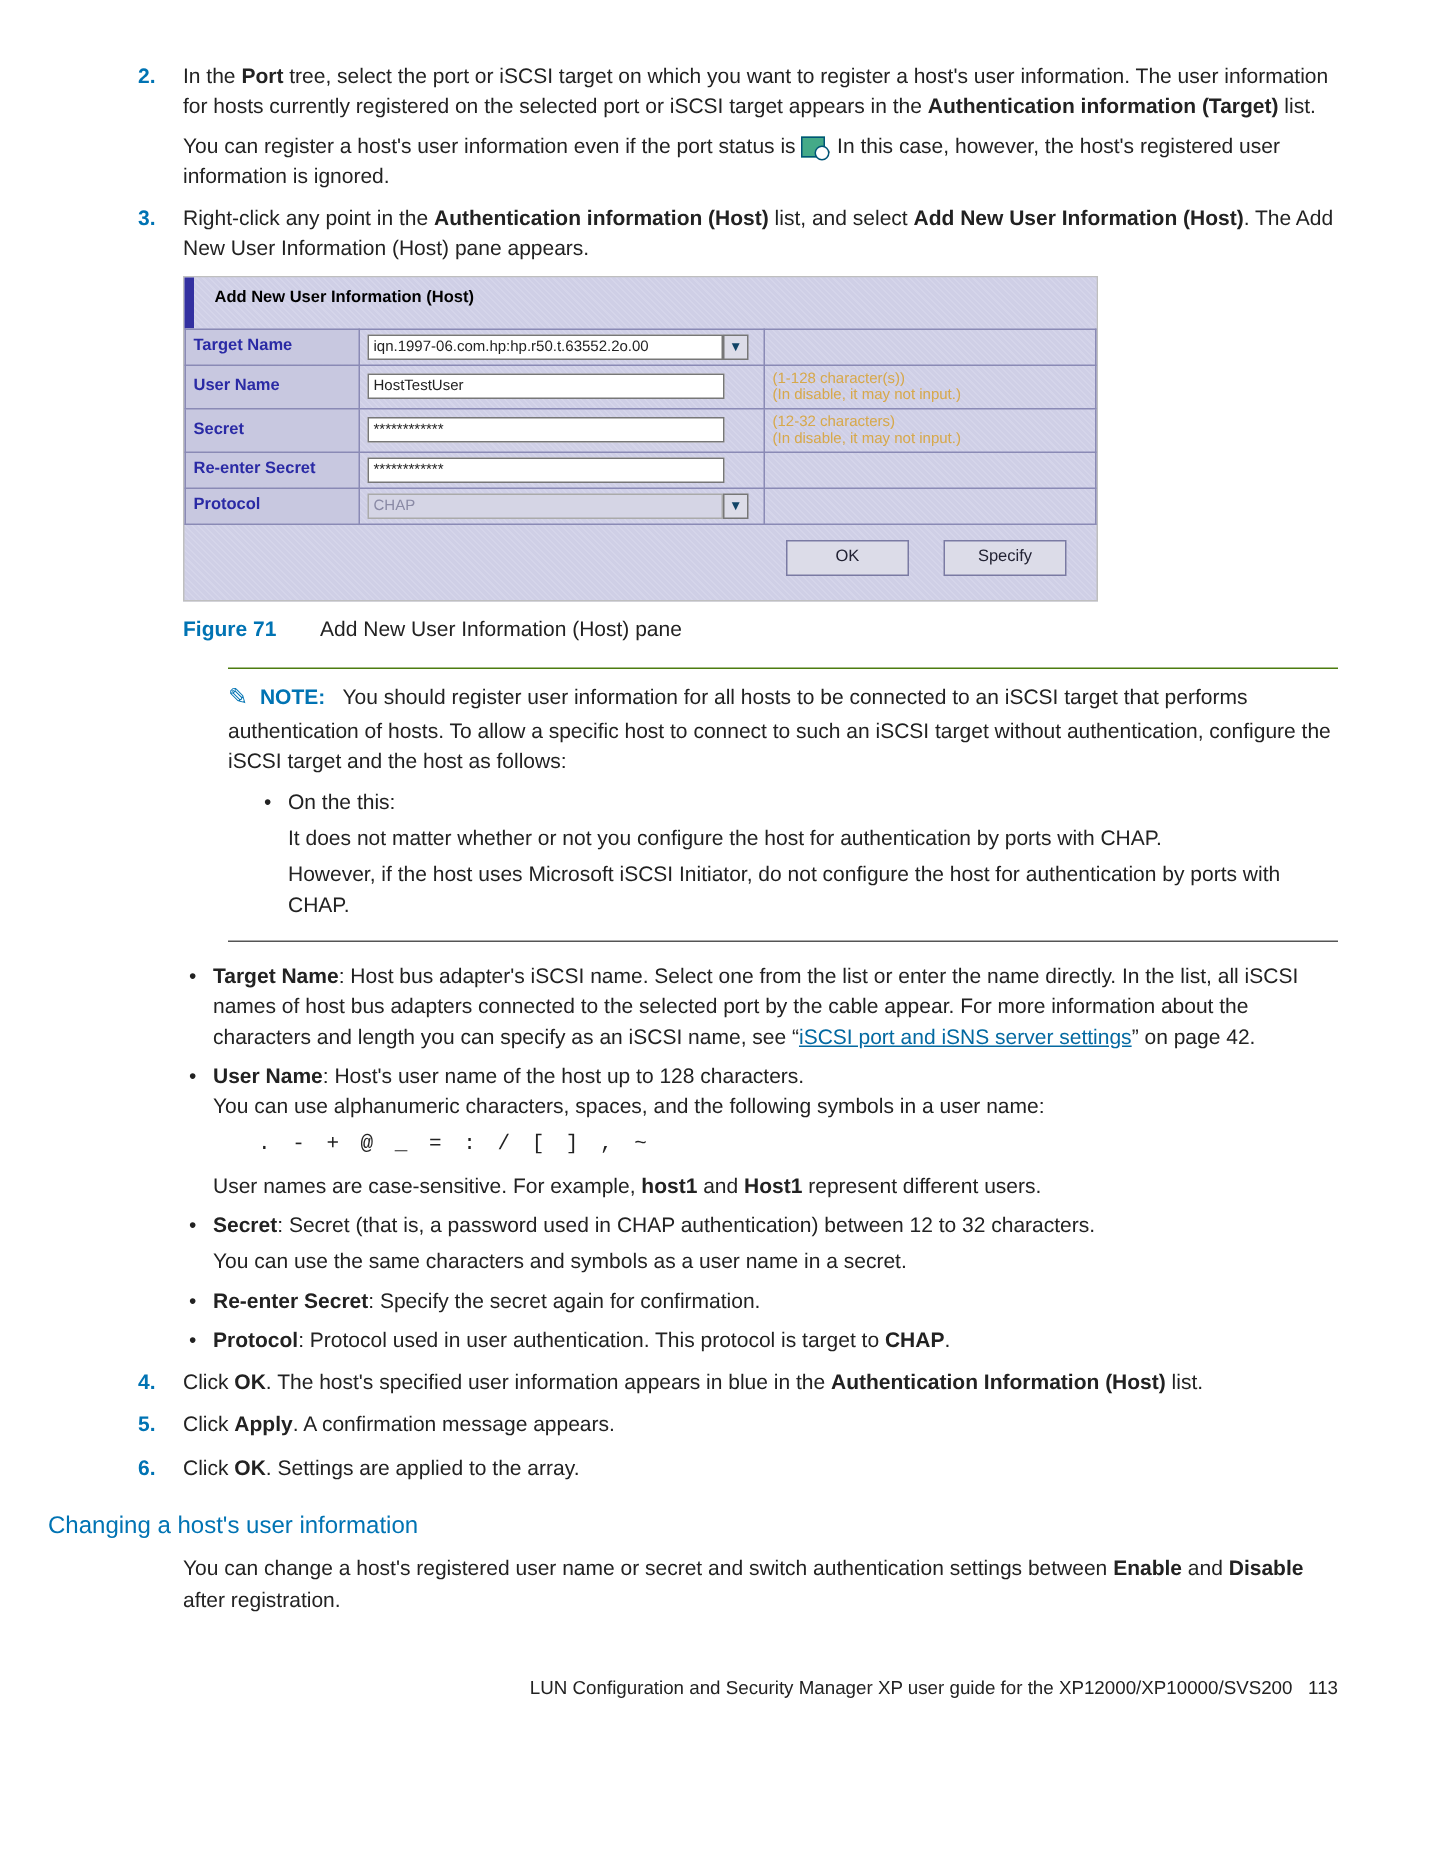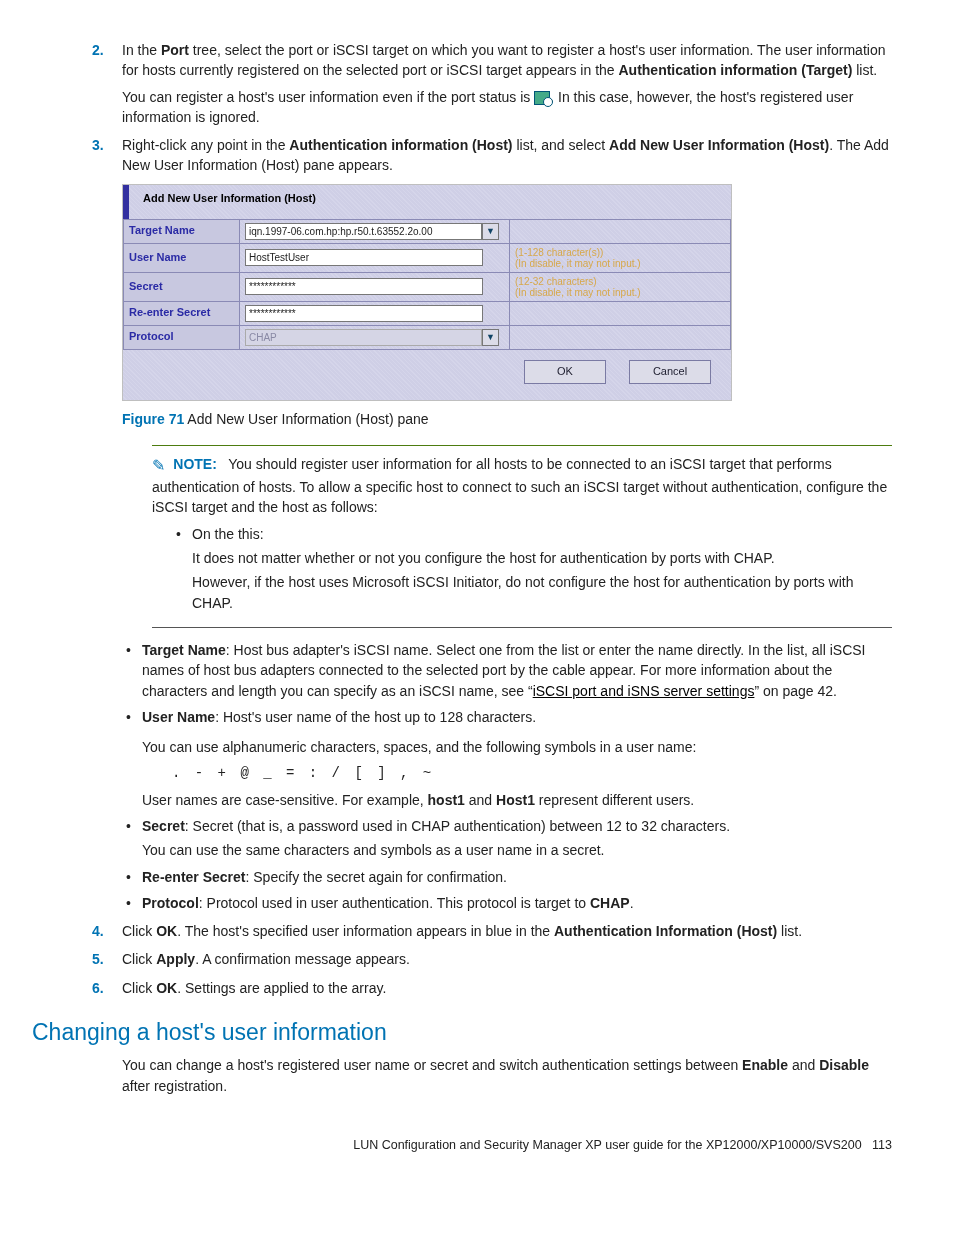--- a/index.html
+++ b/index.html
@@ -42,34 +42,34 @@
     background: #fff; border: 1px solid #777; padding: 1px 3px;
     font-size: 10px; display: inline-block; height: 13px; line-height: 13px;
   }
   .combo { width: 254px; display:flex; }
   .combo .txtbox { flex: 1; }
   .combo .dd { width: 15px; height: 15px; background:#dcdce8; border:1px solid #777; display:flex; align-items:center; justify-content:center; font-size:9px; color:#146; }
   .disabled-combo .txtbox { background:#d5d5e5; color:#8a8aa5; border-color:#aaa; }
   .btn-row { text-align: right; padding: 10px 20px 16px; }
   .btn { display:inline-block; width:80px; text-align:center; padding:3px 0; margin-left:20px; background:#dcdce8; border:1px solid #7a7aa3; color:#223; font-size:11px; }
   .caption { color:#0073b3; margin: 8px 0 10px 0; font-size: 14px; }
-  .caption .black { color:#222; }
+  .caption .black { color:#222;margin-left:26px; }
   .note-box {
     border-top: 1px solid #4d7c0f;
     border-bottom: 1px solid #555;
     margin: 16px 0 12px 30px;
     padding: 8px 0 8px 0;
   }
   .note-icon { display:inline-block; vertical-align:top; margin-right:4px; color:#0073b3; font-size:16px;}
   .note-label { color:#0073b3; font-weight:bold; }
   ul.bullets { list-style: none; padding-left: 0; margin: 6px 0; }
   ul.bullets > li { position: relative; padding-left: 20px; margin-bottom: 6px; }
   ul.bullets > li::before { content: "•"; position:absolute; left:4px; top:0; }
-  a.link { color:#000000; text-decoration: underline; }
-  h2.section { font-family: Arial; color:#0073b3; font-weight:normal; font-size: 23px; margin: 18px 0 6px -30px; }
+  a.link { color:#0369a1; text-decoration: underline; }
+  h2.section { font-family: Arial; color:#0073b3; font-weight:normal; font-size: 16px; margin: 18px 0 6px -30px; }
   .footer { text-align: right; font-size: 12.5px; margin-top: 40px; color:#222;}
   .mono { font-family: "Courier New", monospace; }
   .port-icon { display:inline-block; width:14px; height:12px; vertical-align:middle; background:#4a8; border:1px solid #057; position:relative;}
   .port-icon::after{content:"";position:absolute;right:-4px;bottom:-3px;width:8px;height:8px;border:1px solid #057;background:#fff;border-radius:50%;}
 </style>
 </head>
 <body>
 
 <div class="indent1">
 <ol class="steps">
@@ -127,21 +127,21 @@
                 <span class="txtbox">CHAP</span>
                 <span class="dd">▼</span>
               </span>
             </td>
             <td class="hint"></td>
           </tr>
         </tbody>
             </table>
         <div class="btn-row">
           <span class="btn">OK</span>
-          <span class="btn">Cancel</span>
+          <span class="btn">Specify</span>
         </div>
       </div>
     </div>
     <div class="caption">
       <span class="bold">Figure 71</span><span class="black"> Add New User Information (Host) pane</span>
     </div>
 
     
     <div class="note-box">
       <div>
@@ -158,21 +158,21 @@
       </ul>
     </div>
 
 
     <ul class="bullets">
       <li>
         <span class="bold">Target Name</span><span>: Host bus adapter's iSCSI name. Select one from the list or enter the name directly. In the list, all iSCSI names of host bus adapters connected to the selected port by the cable appear. For more information about the characters and length you can specify as an iSCSI name, see “</span><a class="link">iSCSI port and iSNS server settings</a><span>” on page 42.</span>
       </li>
       <li>
         <span class="bold">User Name</span><span>: Host's user name of the host up to 128 characters.</span>
-        <div style="margin-top:10px;">You can use alphanumeric characters, spaces, and the following symbols in a user name:</div>
+        <div style="margin-top:0;">You can use alphanumeric characters, spaces, and the following symbols in a user name:</div>
         <div class="mono" style="margin:6px 0 6px 30px; letter-spacing:3px;">. - + @ _ = : / [ ] , ~</div>
         <div>
           <span>User names are case-sensitive. For example, </span><span class="bold">host1</span><span> and </span><span class="bold">Host1</span><span> represent different users.</span>
         </div>
       </li>
       <li>
         <span class="bold">Secret</span><span>: Secret (that is, a password used in CHAP authentication) between 12 to 32 characters.</span>
         <div style="margin-top:4px;">You can use the same characters and symbols as a user name in a secret.</div>
       </li>
       <li>

